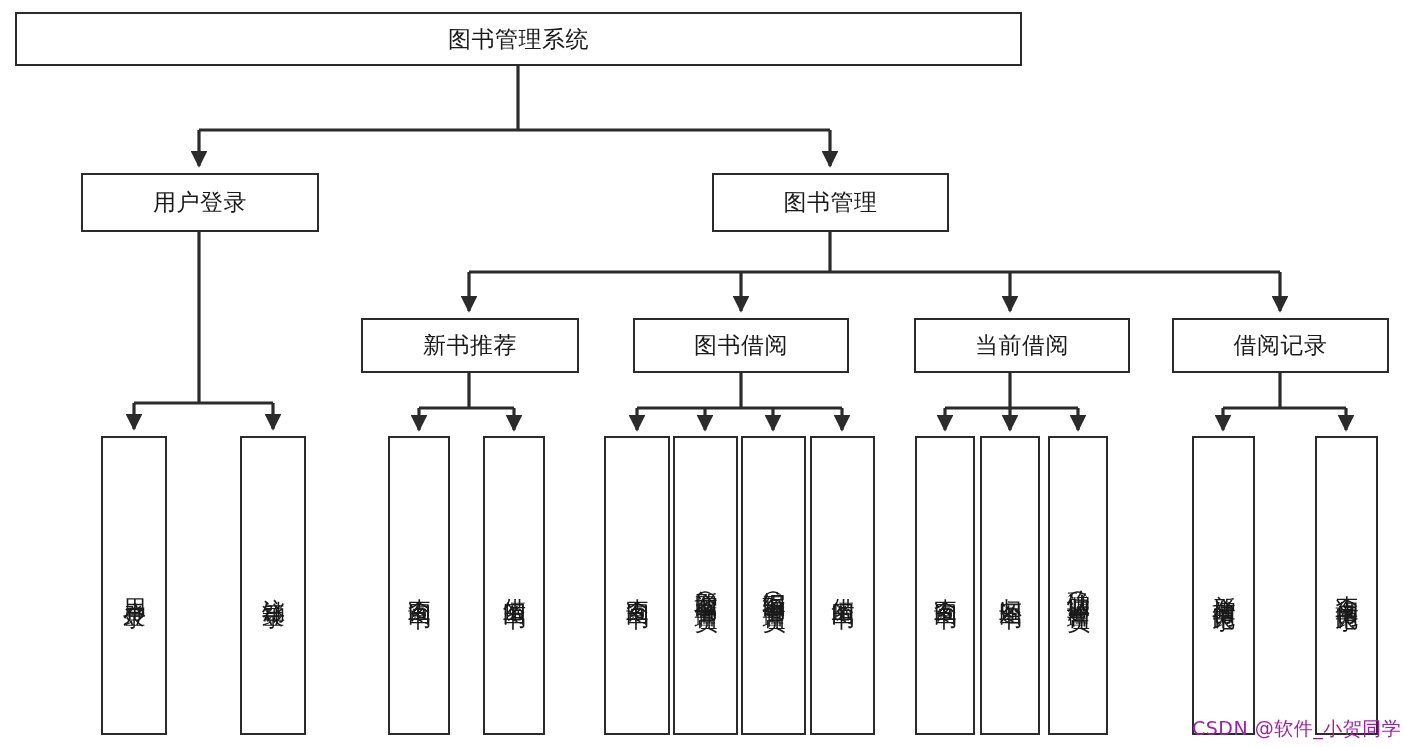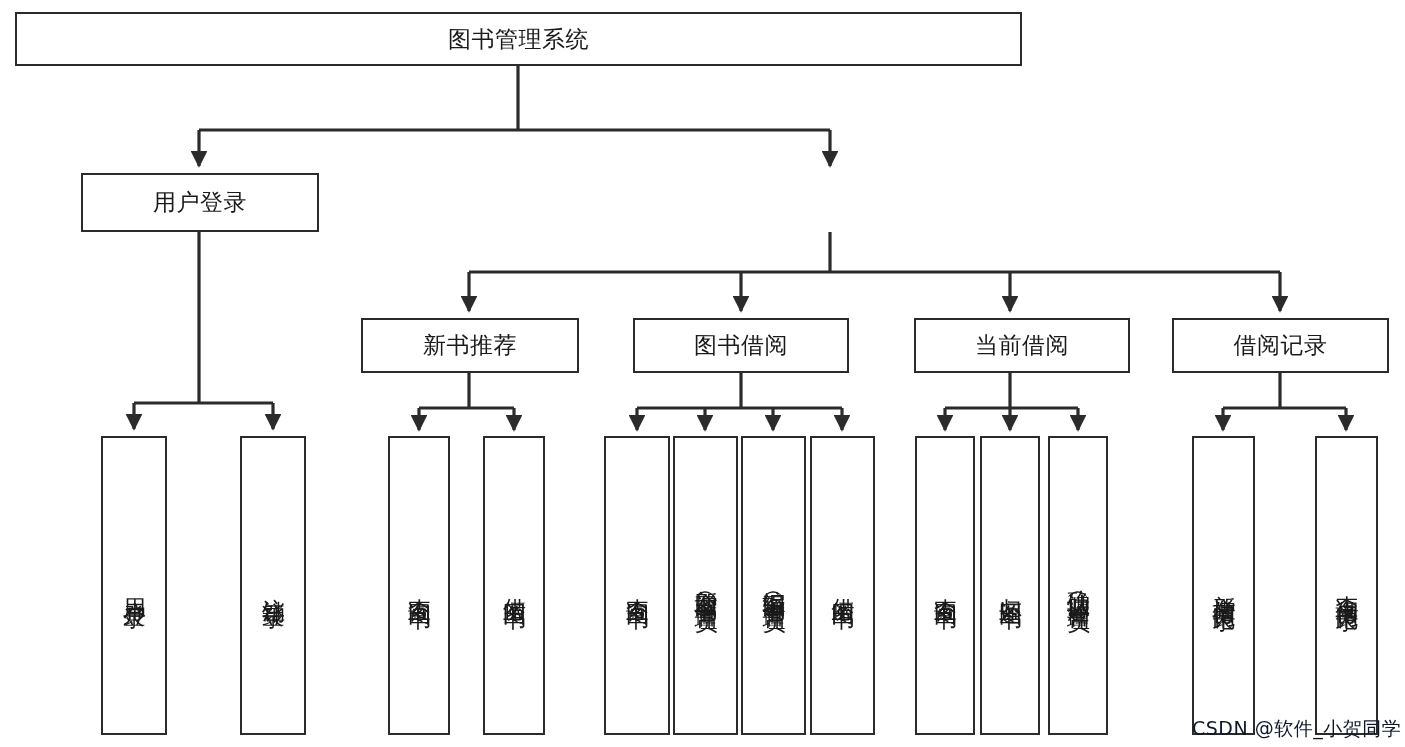--- a/index.html
+++ b/index.html
@@ -58,21 +58,21 @@
     writing-mode: vertical-rl;
     text-orientation: upright;
     font-size: 23px;
     line-height: 1.12;
     letter-spacing: 3px;
     white-space: nowrap;
   }
   .watermark {
     position: absolute;
     font-size: 19px;
-    color: #0f172a;
+    color: #a21caf;
     white-space: nowrap;
     letter-spacing: 0.5px;
     user-select: none;
   }
 </style>
 </head>
 <body>
 
 <div id="canvas">
 
@@ -126,20 +126,23 @@
     </g>
   </svg>
 
   <div class="node horiz root" style="left:15px; top:12px; width:1007px; height:54px;">
     <span class="label">图书管理系统</span>
   </div>
 
   <div class="node horiz" style="left:81px; top:173px; width:238px; height:59px;">
     <span class="label">用户登录</span>
   </div>
+  <div class="node horiz" style="left:712px; top:173px; width:237px; height:59px;">
+    <span class="label">图书管理</span>
+  </div>
 
   <div class="node horiz" style="left:633px; top:318px; width:216px; height:55px;">
     <span class="label">图书借阅</span>
   </div>
   <div class="node horiz" style="left:361px; top:318px; width:218px; height:55px;">
     <span class="label">新书推荐</span>
   </div>
   <div class="node horiz" style="left:902px; top:318px; width:216px; height:55px;margin-left:12px;">
     <span class="label">当前借阅</span>
   </div>

